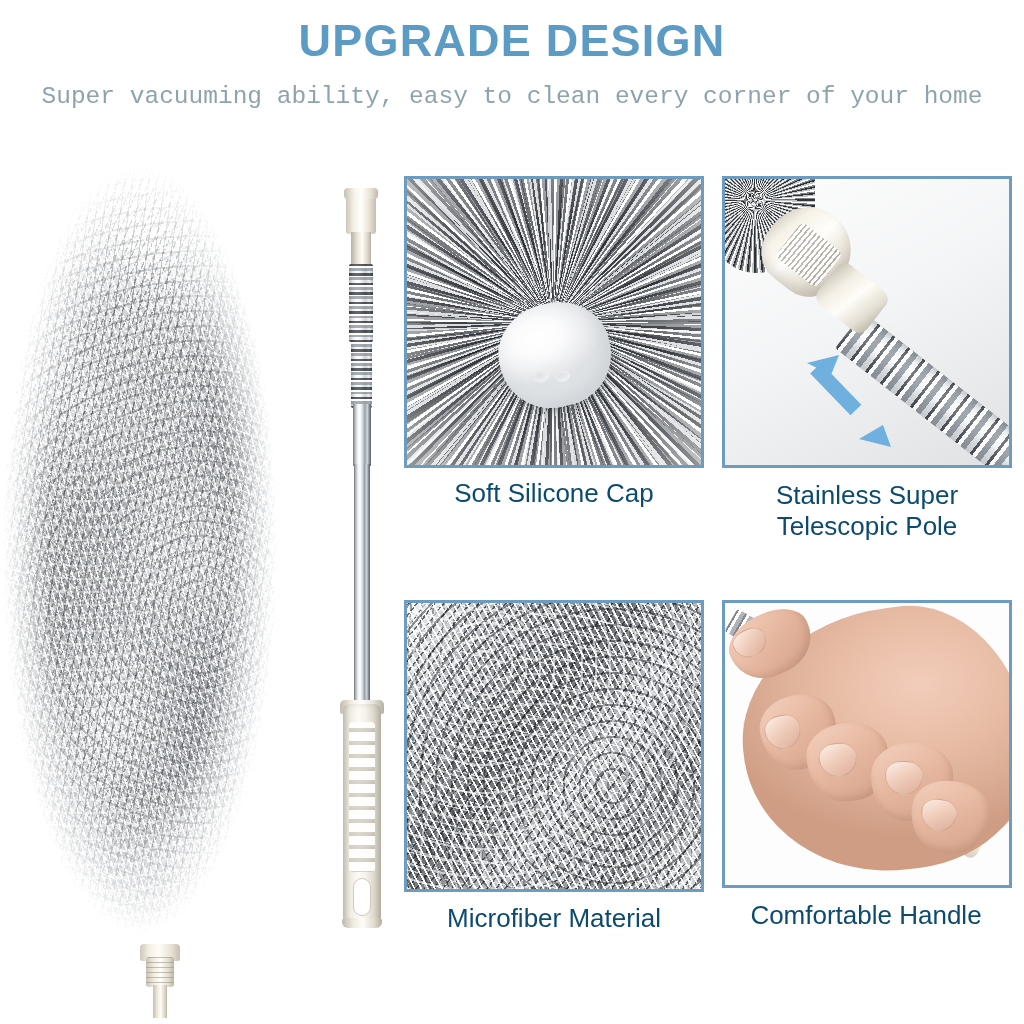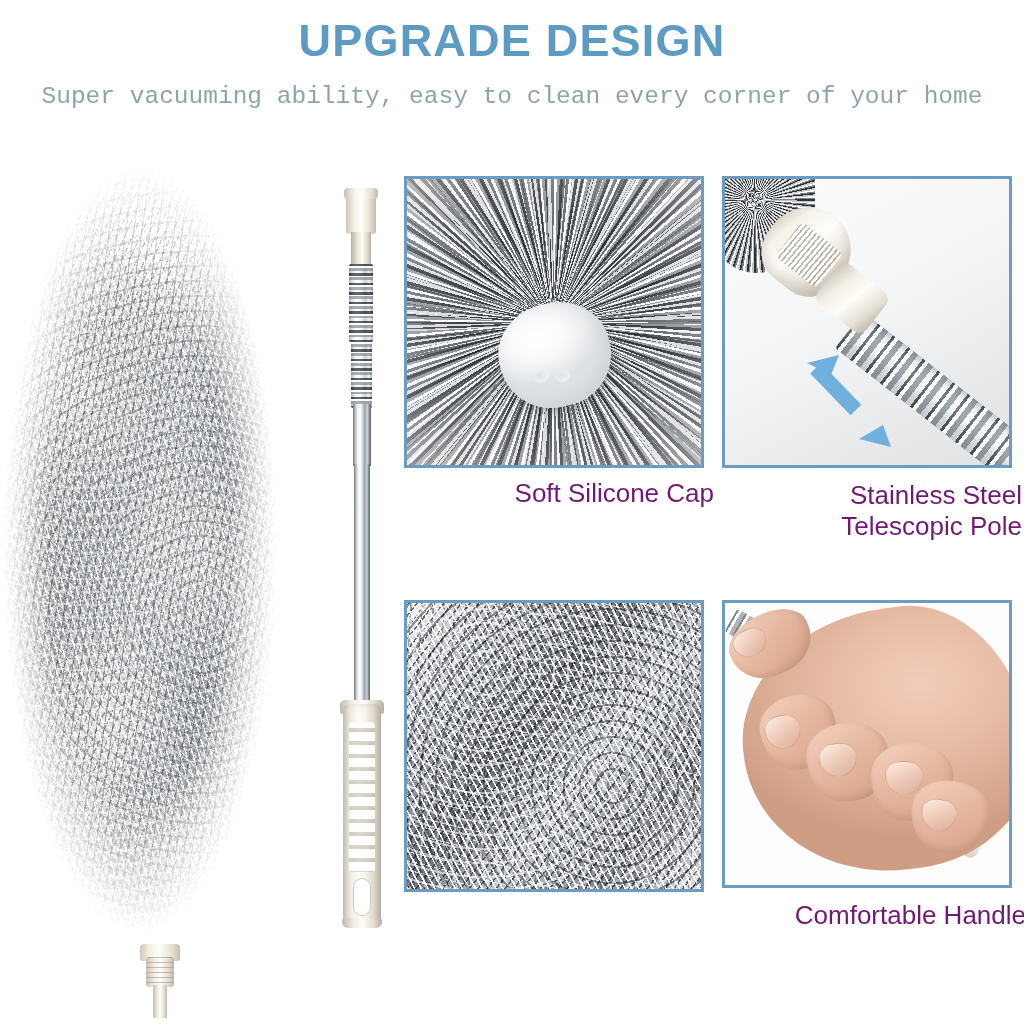--- a/index.html
+++ b/index.html
@@ -207,22 +207,22 @@
 
   
   .panel-box {
     position: absolute;
     border: 3px solid #6d9cc0;
     background: #ffffff;
     overflow: hidden;
   }
   .panel-caption {
     position: absolute;
-    text-align: right;
-    color: #701a75;
+    text-align: center;
+    color: #0c4a6e;
     font-size: 26px;
     line-height: 31px;
     white-space: pre-line;
   }
 
   #panel-cap-box     { left: 404px; top: 176px; width: 300px; height: 292px; }
   #panel-cap-label   { left: 394px; top: 478px; width: 320px; }
 
   #panel-pole-box    { left: 722px; top: 176px; width: 290px; height: 292px; }
   #panel-pole-label  { left: 712px; top: 480px; width: 310px; }
@@ -445,27 +445,28 @@
     <div id="pp-arrow">
       <svg width="112" height="104" viewBox="0 0 112 104" aria-hidden="true">
         <g fill="#6fb0de">
           <polygon points="8,14 40,6 32,26"></polygon>
           <rect x="22" y="14" width="58" height="15" transform="rotate(46 22 14)"></rect>
           <polygon points="92,98 60,90 84,76"></polygon>
         </g>
       </svg>
     </div>
   </div>
-  <div class="panel-caption" id="panel-pole-label">Stainless Steel
+  <div class="panel-caption" id="panel-pole-label">Stainless Super
 Telescopic Pole</div>
 
   <div class="panel-box" id="panel-fiber-box">
     <div id="fiber-tex"></div>
     <div id="fiber-tex-2"></div>
   </div>
+  <div class="panel-caption" id="panel-fiber-label">Microfiber Material</div>
 
   <div class="panel-box" id="panel-hand-box">
     <div id="hand-bg"></div>
     <div id="hand-pole-tip"></div>
     <div id="hand-handle"></div>
     <div id="hand-shape"></div>
     <div class="finger" id="f-thumb"></div>
     <div class="nail" id="n-thumb"></div>
     <div class="finger" id="f-1"></div>
     <div class="nail" id="n-1"></div>

